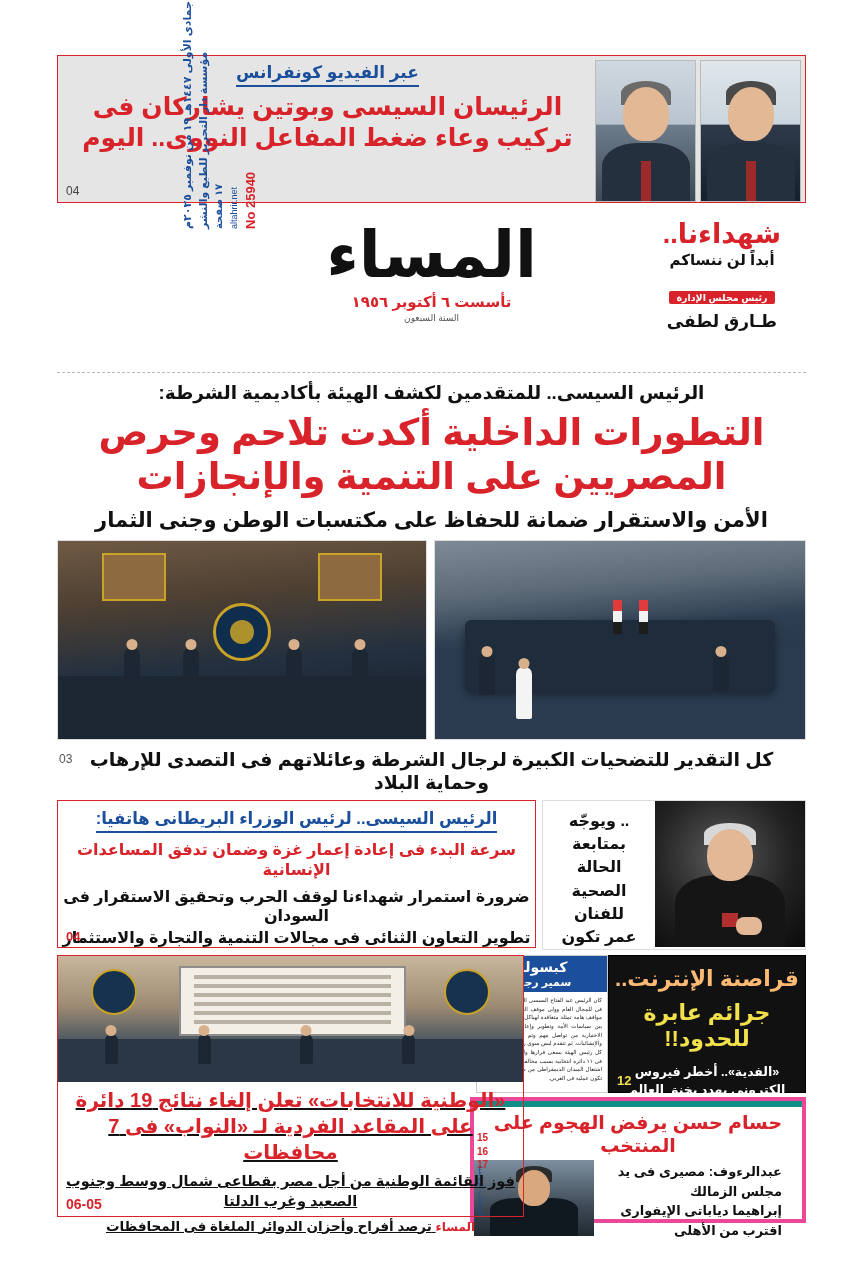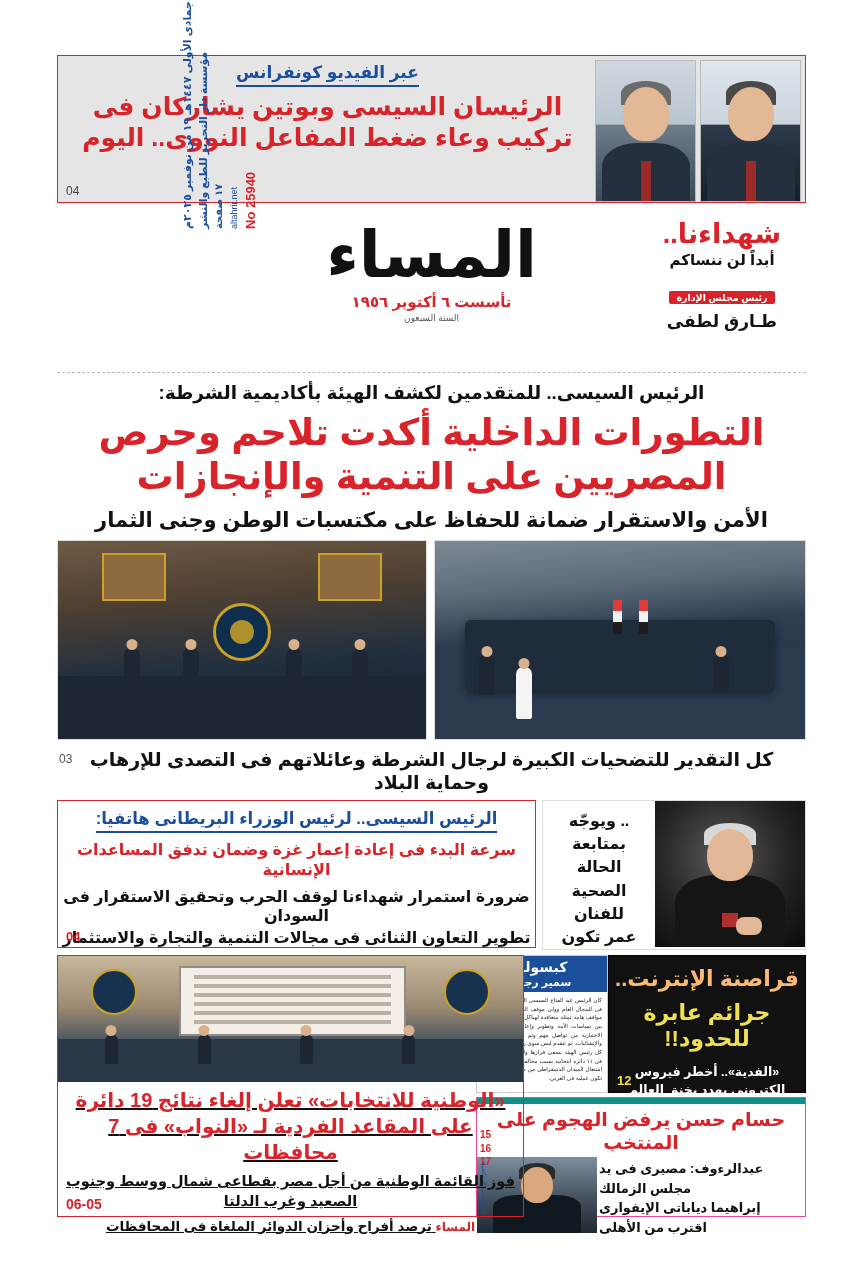--- a/index.html
+++ b/index.html
@@ -84,29 +84,29 @@
   .pirate{position:absolute;right:0;top:0;width:196px;height:136px;background:#111;border:1px solid #000;text-align:center;color:#fff;}
   .pirate h2{margin:10px 0 8px;font-size:22px;font-weight:bold;color:#fdba74;line-height:1.2;}
   .pirate h3{margin:2px 0 0;font-size:22px;font-weight:bold;color:#f2e14c;}
   .pirate p{margin:12px 6px 0;font-size:12.5px;font-weight:bold;color:#fff;line-height:1.4;}
   .pirate .pg{position:absolute;left:8px;bottom:4px;color:#f2e14c;font-weight:bold;font-size:13px;direction:ltr;}
   .capsule{position:absolute;right:198px;top:0;width:130px;height:136px;border:1px solid #ccc;background:#fff;}
   .cap-head{background:#1b4f9c;color:#fff;text-align:center;font-size:14px;font-weight:bold;padding:3px 0;position:relative;}
   .cap-avatar{position:absolute;left:4px;top:2px;width:26px;height:26px;border-radius:50%;background:#dfe6ee;border:1px solid #fff;overflow:hidden;}
   .cap-avatar:after{content:"";position:absolute;left:50%;top:6px;transform:translateX(-50%);width:13px;height:13px;border-radius:50%;background:#c9a98c;}
   .cap-body{font-size:5.6px;line-height:1.55;padding:4px 5px;text-align:justify;color:#222;}
-  .hassan{position:absolute;right:0;top:142px;width:328px;height:118px;border:1px solid #ec4899;background:#fff;}
+  .hassan{position:absolute;right:0;top:142px;width:328px;height:118px;border:4px solid #ec4899;background:#fff;}
   .hassan-top{background:#0f8f86;height:6px;}
   .hassan-head{color:#d8232a;font-size:19px;font-weight:bold;text-align:center;margin-top:4px;}
   .hassan-row{display:flex;margin-top:3px;}
   .hassan-img{width:120px;height:76px;background:linear-gradient(180deg,#7d8fa0 0%,#3f4b57 60%,#202a33 100%);position:relative;overflow:hidden;}
   .h-face{position:absolute;left:50%;top:10px;transform:translateX(-50%);width:32px;height:36px;border-radius:50% 50% 45% 45%;background:#d9a87e;}
   .h-hair{position:absolute;left:50%;top:6px;transform:translateX(-50%);width:36px;height:16px;border-radius:50% 50% 0 0;background:#2b2b2b;}
   .h-shirt{position:absolute;left:50%;bottom:0;transform:translateX(-50%);width:88px;height:38px;background:#101820;border-radius:30% 30% 0 0;}
-  .hassan-lines{flex:1;padding:2px 2px 0;text-align:left;}
+  .hassan-lines{flex:1;padding:2px 20px 0;text-align:right;}
   .hassan-lines div{font-size:13px;font-weight:bold;line-height:1.5;}
   .hassan-pgs{position:absolute;left:3px;top:30px;font-size:10px;color:#d8232a;font-weight:bold;line-height:1.35;direction:ltr;text-align:center;}
   .hassan-side{position:absolute;left:3px;top:64px;font-size:7px;color:#1b4f9c;writing-mode:vertical-rl;}
   .elections{position:absolute;left:0;top:0;width:467px;height:262px;border:1px solid #d8232a;box-sizing:border-box;text-decoration:underline;}
   .el-img{width:100%;height:126px;background:linear-gradient(180deg,#c9b79c 0%,#9c8a72 40%,#45525f 70%,#1f2a36 100%);position:relative;overflow:hidden;}
   .el-screen{position:absolute;left:26%;top:8%;width:48%;height:52%;background:#f3efe6;border:2px solid #8d8d8d;}
   .el-screen:after{content:"";position:absolute;left:6%;top:10%;right:6%;height:4px;background:#b9b2a4;box-shadow:0 9px 0 #b9b2a4,0 18px 0 #b9b2a4,0 27px 0 #b9b2a4,0 36px 0 #b9b2a4,0 45px 0 #b9b2a4;}
   .el-logo{position:absolute;right:7%;top:10%;width:42px;height:42px;border-radius:50%;background:#16324f;border:2px solid #c9a227;}
   .el-logo2{position:absolute;left:7%;top:10%;width:42px;height:42px;border-radius:50%;background:#16324f;border:2px solid #c9a227;}
   .el-desk{position:absolute;left:0;right:0;bottom:0;height:34%;background:#2a3747;}

